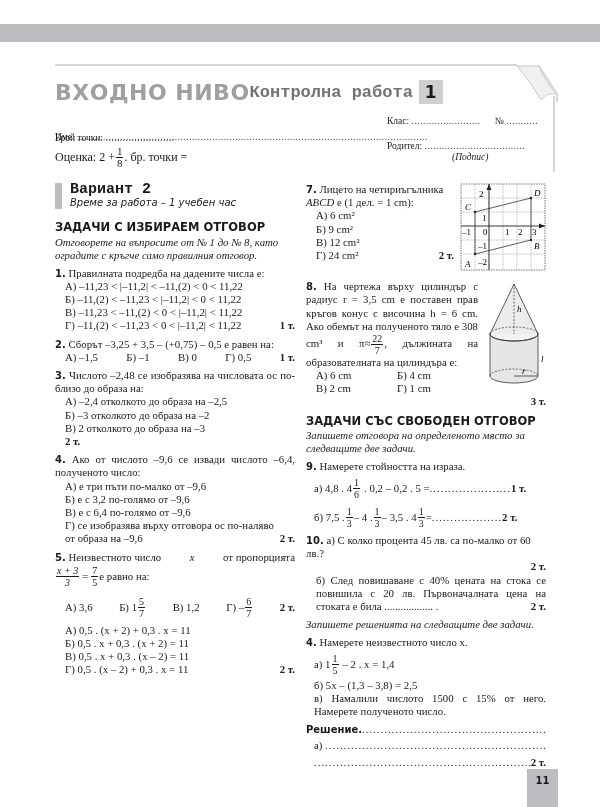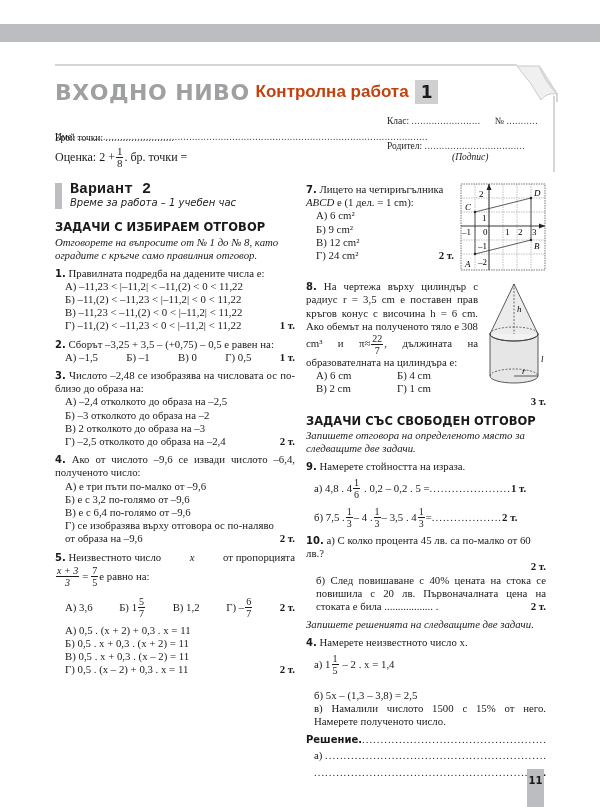--- a/index.html
+++ b/index.html
@@ -8,21 +8,21 @@
 
   .top-band { position: absolute; left: 0; top: 24px; width: 600px; height: 18px; background: #bcbdc0; }
 
   .sheet { position: absolute; left: 55px; top: 64px; width: 500px; height: 108px;
            border-top: 2px solid #d6d6d6; border-right: 2px solid #d6d6d6; }
   .sheet-fold { position: absolute; right: -4px; top: -4px; width: 40px; height: 34px; background: #fff; }
   .sheet-fold svg { position: absolute; left: 0; top: 0; }
 
   .title-row { position: absolute; left: 0; top: 12px; height: 28px; display: flex; align-items: center; }
   .title-gray { font-family: "DejaVu Sans", sans-serif; font-size: 22px; font-weight: bold; color: #9fa0a2; letter-spacing: 0.5px; }
-  .title-black { font-family: Liberation Sans, sans-serif; font-size: 17px; font-weight: bold; color: #c2410c; margin-left: 6px; }
+  .title-black { font-family: Liberation Mono, monospace; font-size: 17px; font-weight: bold; color: #737373; margin-left: 0; }
   .title-num { font-family: "DejaVu Sans", sans-serif; font-size: 17px; font-weight: bold; background: #cfcfd1; padding: 2px 6px; margin-left: 6px; }
 
   .hdr-line { position: absolute; font-size: 9.5px; white-space: nowrap; }
   .dots { letter-spacing: 0.5px; color: #333; }
 
   .col-left { position: absolute; left: 55px; top: 183px; width: 240px; font-size: 10.8px; line-height: 13.2px; }
   .col-right { position: absolute; left: 306px; top: 183px; width: 240px; font-size: 10.8px; line-height: 13.2px; }
 
   .variant-box { display: flex; margin-bottom: 12px; margin-left: 0; }
   .variant-bar { width: 7px; background: #bcbdc0; margin-right: 8px; }
@@ -41,21 +41,21 @@
 
   .frac { display: inline-flex; flex-direction: column; align-items: center; vertical-align: middle; font-size: 10px; line-height: 11px; margin: 0 1px; }
   .frac .n { border-bottom: 1px solid #1a1a1a; padding: 0 1px; }
   .mixed { display: inline-flex; align-items: center; vertical-align: middle; }
   .i { font-style: italic; }
 
   .q7 { display: flex; justify-content: space-between; margin-bottom: 6px; }
   .q8 { display: flex; justify-content: space-between; }
   .figure-wrap { flex: 0 0 auto; }
 
-  .page-tab { position: absolute; left: 527px; top: 769px; width: 17px; height: 38px; background: #bcbdc0; 
+  .page-tab { position: absolute; left: 527px; top: 769px; width: 31px; height: 38px; background: #bcbdc0; 
               font-family: "DejaVu Sans", sans-serif; font-size: 10px; font-weight: bold; text-align: center; padding-top: 6px; }
 
   .fill { letter-spacing: 1px; }
   .sol-line { white-space: nowrap; overflow: hidden; }
 </style>
 </head>
 <body>
 
 <div class="top-band"></div>
 
@@ -148,21 +148,20 @@
     <div class="opt">
         <span>А) –2,4 отколкото до образа на –2,5</span>
       </div>
     <div class="opt">
         <span>Б) –3 отколкото до образа на –2</span>
       </div>
     <div class="opt">
         <span>В) 2 отколкото до образа на –3</span>
       </div>
     <div class="opt">
-        <span>Г) –2,5 отколкото до образа на –2,4</span>
         <span class="pts">2 т.</span>
       </div>
   </div>
 
   <div class="q">
     <div class="just"><span class="q-num">4.</span> <span>Ако от числото –9,6 се извади числото –6,4, полученото число:</span></div>
     <div class="opt">
         <span>А) е три пъти по-малко от –9,6</span>
       </div>
     <div class="opt">
@@ -381,21 +380,21 @@
   <div class="q">
     <div><span class="q-num">4.</span> <span>Намерете неизвестното число x.</span></div>
     <div style="padding-left:8px; display:flex; align-items:center; margin-top:3px;">
       <span>а) 1</span>
       <span class="frac">
           <span class="n">1</span>
           <span>5</span>
         </span>
       <span style="margin-left:3px;">– 2 . x = 1,4</span>
     </div>
-    <div style="padding-left:8px; margin-top:13px;">б) 5x – (1,3 – 3,8) = 2,5</div>
+    <div style="padding-left:8px; margin-top:3px;">б) 5x – (1,3 – 3,8) = 2,5</div>
     <div class="just" style="padding-left:8px;">в) Намалили числото 1500 с 15% от него. Намерете полученото число.</div>
   </div>
 
   <div>
     <div class="sol-line"><span class="q-num">Решение.</span><span class="fill">.......................................................................................</span></div>
     <div class="sol-line" style="padding-left:8px; margin-top:3px;"><span>а)</span> <span class="fill">.......................................................................................</span></div>
     <div style="display:flex; padding-left:8px; margin-top:3px;">
         <span class="fill sol-line" style="flex:1;">.......................................................................................</span>
         <span class="pts">2 т.</span>
       </div>

